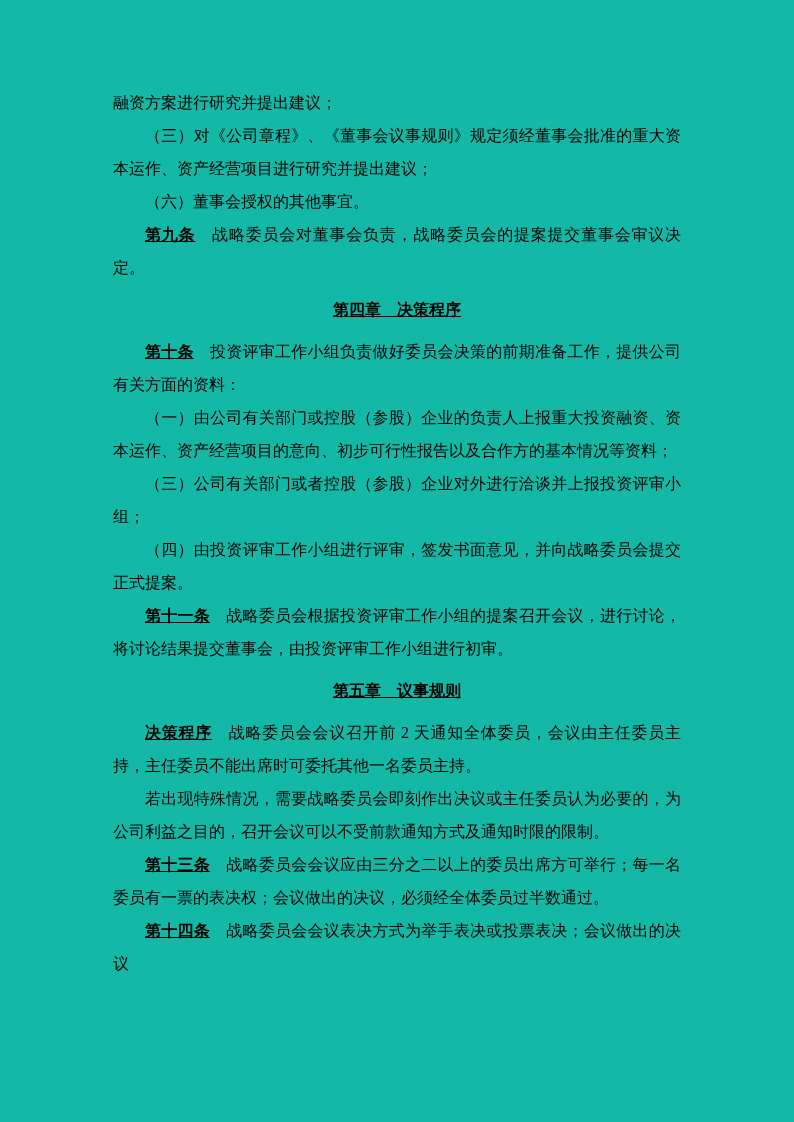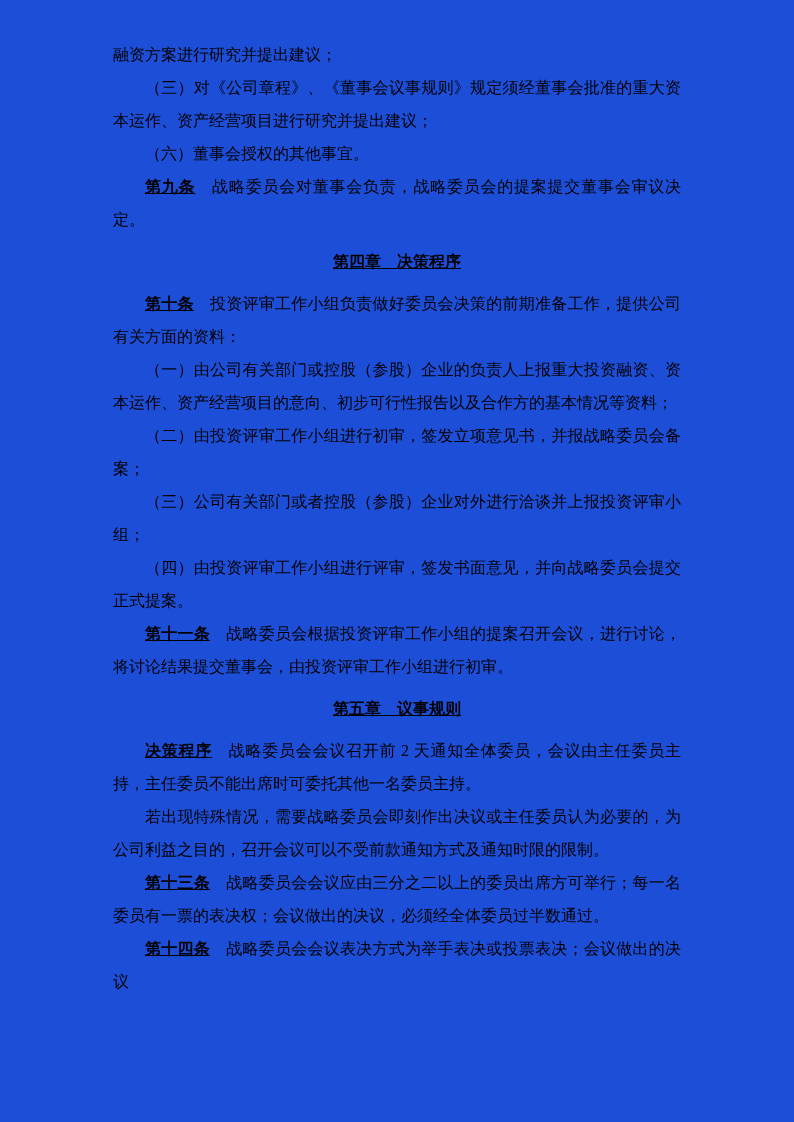--- a/index.html
+++ b/index.html
@@ -6,22 +6,22 @@
   html, body { background: #ffffff; }
   body {
     width: 794px;
     height: 1122px;
     font-family: "Liberation Serif", "DejaVu Serif", serif;
     color: #000000;
   }
   .page {
     width: 794px;
     height: 1122px;
-    background: #1d4ed8;
-    padding: 38px 113px 0 113px;
+    background: #14b8a6;
+    padding: 86px 113px 0 113px;
     overflow: hidden;
   }
   .content { width: 568px; }
   p.body {
     font-size: 16px;
     line-height: 33px;
     text-align: justify;
     text-indent: 2em;
   }
   p.body.noindent { text-indent: 0; }
@@ -40,21 +40,20 @@
 
 <div class="page">
   <div class="content" id="doc-content">
       <p class="body noindent"><span>融资方案进行研究并提出建议；</span></p>
       <p class="body"><span>（三）对《公司章程》、《董事会议事规则》规定须经董事会批准的重大资本运作、资产经营项目进行研究并提出建议；</span></p>
       <p class="body"><span>（六）董事会授权的其他事宜。</span></p>
       <p class="body"><span class="bold">第九条</span><span>　战略委员会对董事会负责，战略委员会的提案提交董事会审议决定。</span></p>
       <p class="heading"><span class="bold">第四章　决策程序</span></p>
       <p class="body"><span class="bold">第十条</span><span>　投资评审工作小组负责做好委员会决策的前期准备工作，提供公司有关方面的资料：</span></p>
       <p class="body"><span>（一）由公司有关部门或控股（参股）企业的负责人上报重大投资融资、资本运作、资产经营项目的意向、初步可行性报告以及合作方的基本情况等资料；</span></p>
-      <p class="body"><span>（二）由投资评审工作小组进行初审，签发立项意见书，并报战略委员会备案；</span></p>
       <p class="body"><span>（三）公司有关部门或者控股（参股）企业对外进行洽谈并上报投资评审小组；</span></p>
       <p class="body"><span>（四）由投资评审工作小组进行评审，签发书面意见，并向战略委员会提交正式提案。</span></p>
       <p class="body"><span class="bold">第十一条</span><span>　战略委员会根据投资评审工作小组的提案召开会议，进行讨论，将讨论结果提交董事会，由投资评审工作小组进行初审。</span></p>
       <p class="heading"><span class="bold">第五章　议事规则</span></p>
       <p class="body"><span class="bold">决策程序</span><span>　战略委员会会议召开前 2 天通知全体委员，会议由主任委员主持，主任委员不能出席时可委托其他一名委员主持。</span></p>
       <p class="body"><span>若出现特殊情况，需要战略委员会即刻作出决议或主任委员认为必要的，为公司利益之目的，召开会议可以不受前款通知方式及通知时限的限制。</span></p>
       <p class="body"><span class="bold">第十三条</span><span>　战略委员会会议应由三分之二以上的委员出席方可举行；每一名委员有一票的表决权；会议做出的决议，必须经全体委员过半数通过。</span></p>
       <p class="body"><span class="bold">第十四条</span><span>　战略委员会会议表决方式为举手表决或投票表决；会议做出的决议</span></p>
     </div>
 </div>

